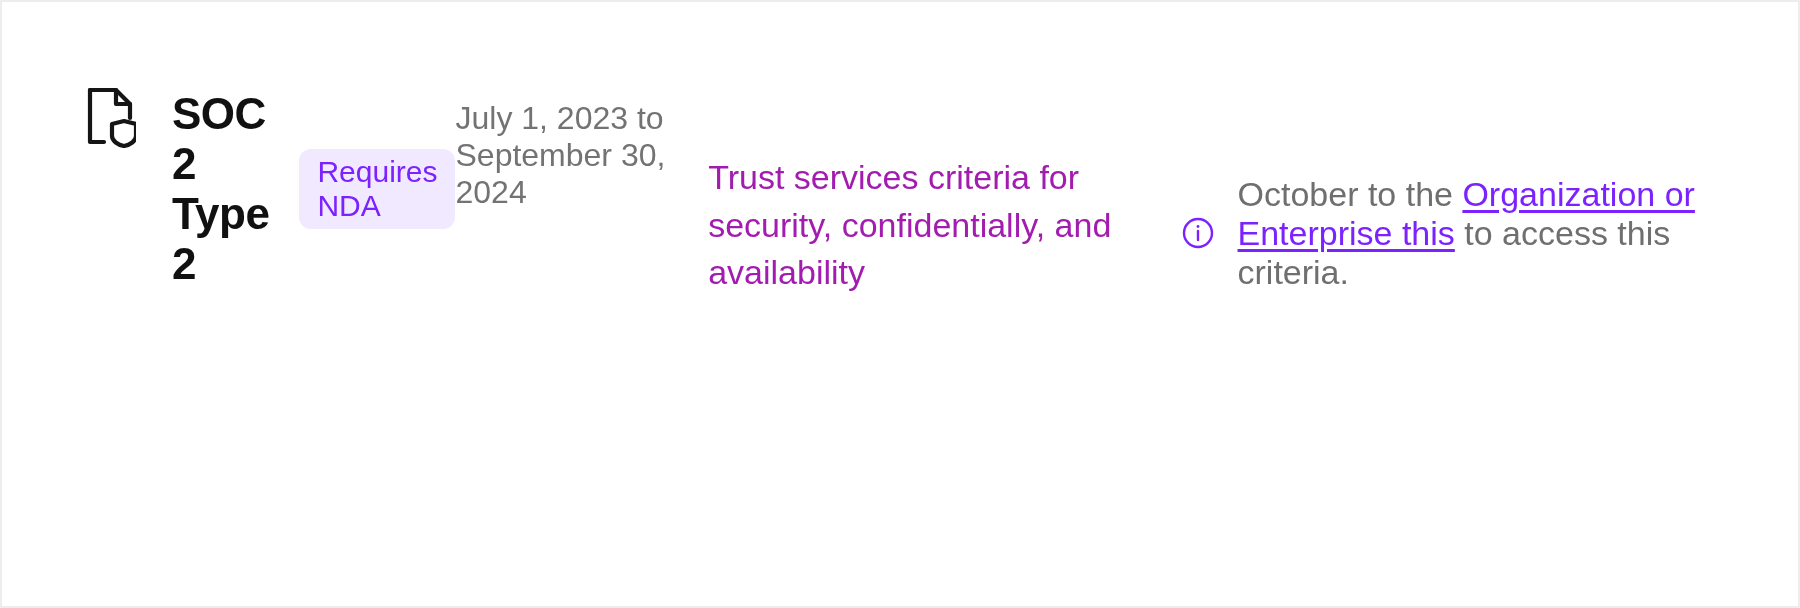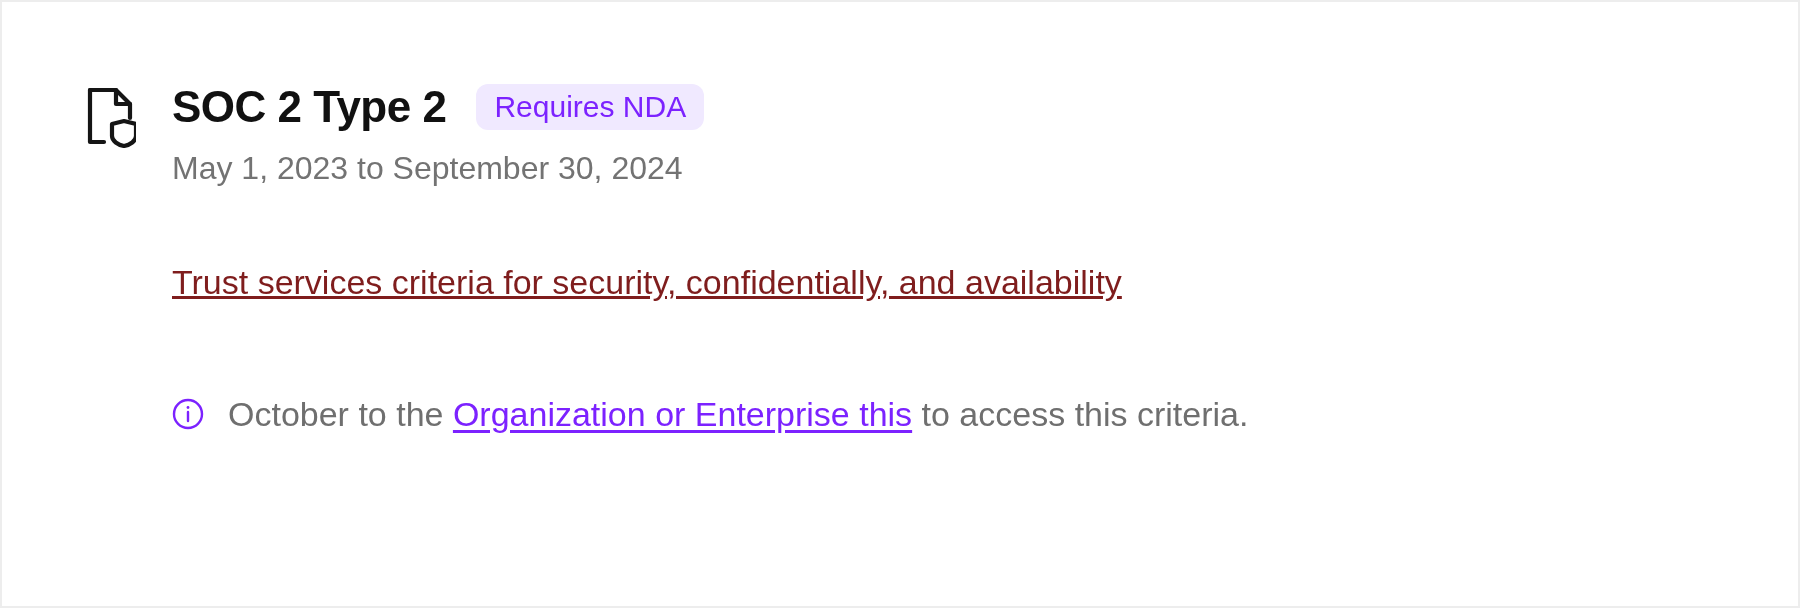--- a/index.html
+++ b/index.html
@@ -26,21 +26,21 @@
       display: flex;
       align-items: flex-start;
       gap: 36px;
     }
     .doc-icon-wrap {
       flex-shrink: 0;
       padding-top: 4px;
     }
     .content-col {
       display: flex;
-      flex-direction: column;
+      flex-direction: row;
     }
     .title-row {
       display: flex;
       align-items: center;
       gap: 30px;
     }
     .title {
       font-size: 44px;
       font-weight: 700;
       color: #111111;
@@ -56,24 +56,23 @@
     }
     .date-range {
       margin-top: 18px;
       font-size: 32px;
       color: #737373;
       font-weight: 400;
     }
     .description {
       margin-top: 72px;
       font-size: 34px;
-      color: #7f1d1d;
+      color: #a21caf;
       font-weight: 400;
       line-height: 1.4;
-      text-decoration: underline;
     }
     .notice-row {
       margin-top: 88px;
       display: flex;
       align-items: center;
       gap: 24px;
     }
     .info-icon-wrap {
       flex-shrink: 0;
       display: flex;
@@ -102,21 +101,21 @@
         <path d="M 34 4 L 34 18 L 48 18"></path>
         <path d="M 8 4 L 8 56 L 22 56"></path>
         <path d="M 30 38 L 42 35 L 54 38 L 54 50 C 54 55 48 59 42 60 C 36 59 30 55 30 50 Z" fill="none"></path>
       </svg>
     </div>
     <div class="content-col">
       <div class="title-row">
         <h1 class="title">SOC 2 Type 2</h1>
         <span class="badge">Requires NDA</span>
       </div>
-      <div class="date-range">May 1, 2023 to September 30, 2024</div>
+      <div class="date-range">July 1, 2023 to September 30, 2024</div>
       <div class="description">Trust services criteria for security, confidentially, and availability</div>
       <div class="notice-row">
         <div class="info-icon-wrap">
           <svg width="32" height="32" viewBox="0 0 32 32" fill="none" stroke="#7c22ff" stroke-width="2.4">
             <circle cx="16" cy="16" r="14"></circle>
             <circle cx="16" cy="9.5" r="1.4" fill="#7c22ff" stroke="none"></circle>
             <line x1="16" y1="14" x2="16" y2="23" stroke-linecap="round"></line>
           </svg>
         </div>
         <div class="notice-text">

